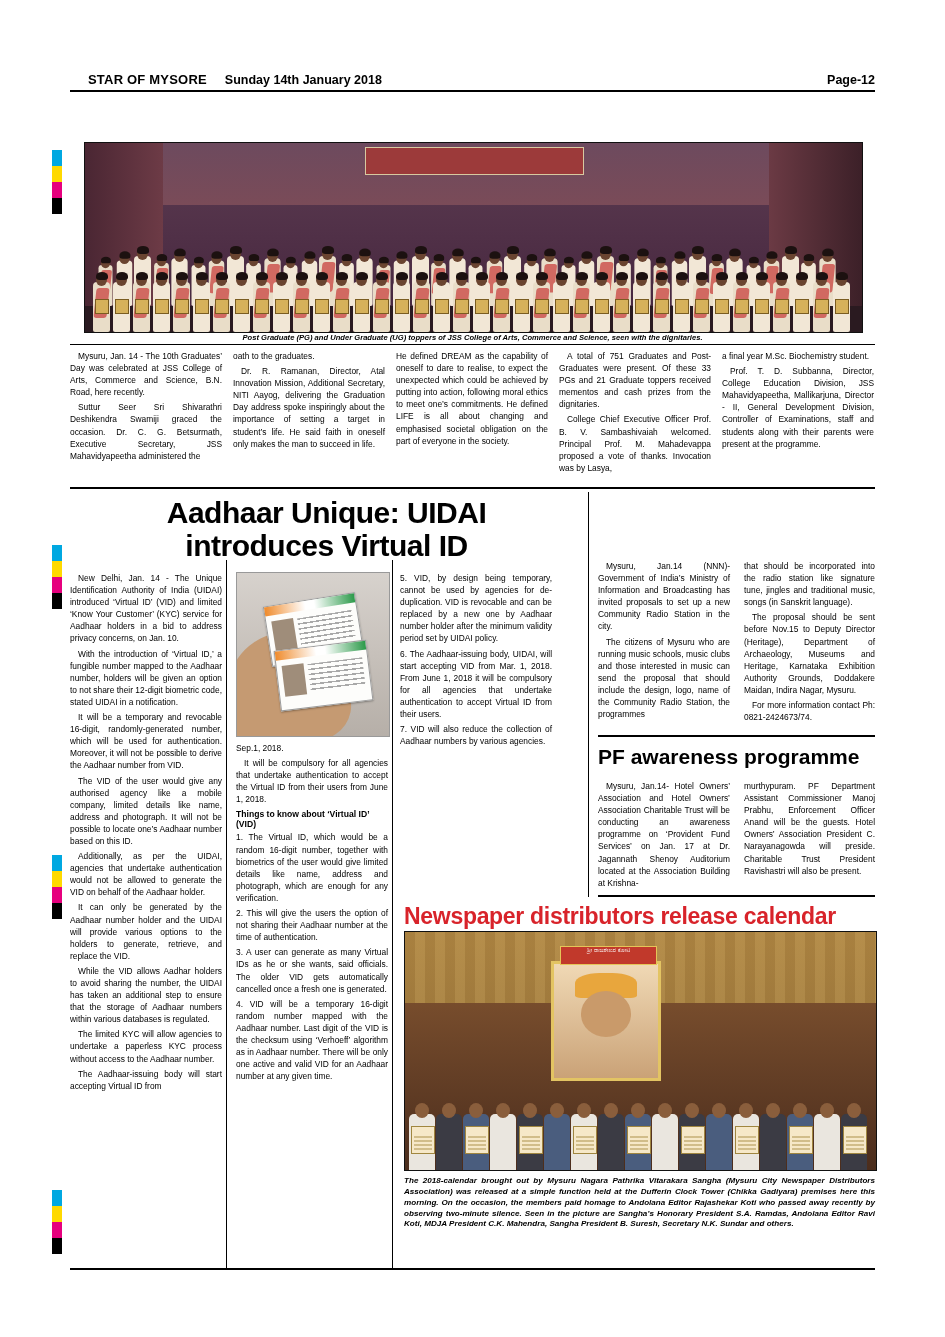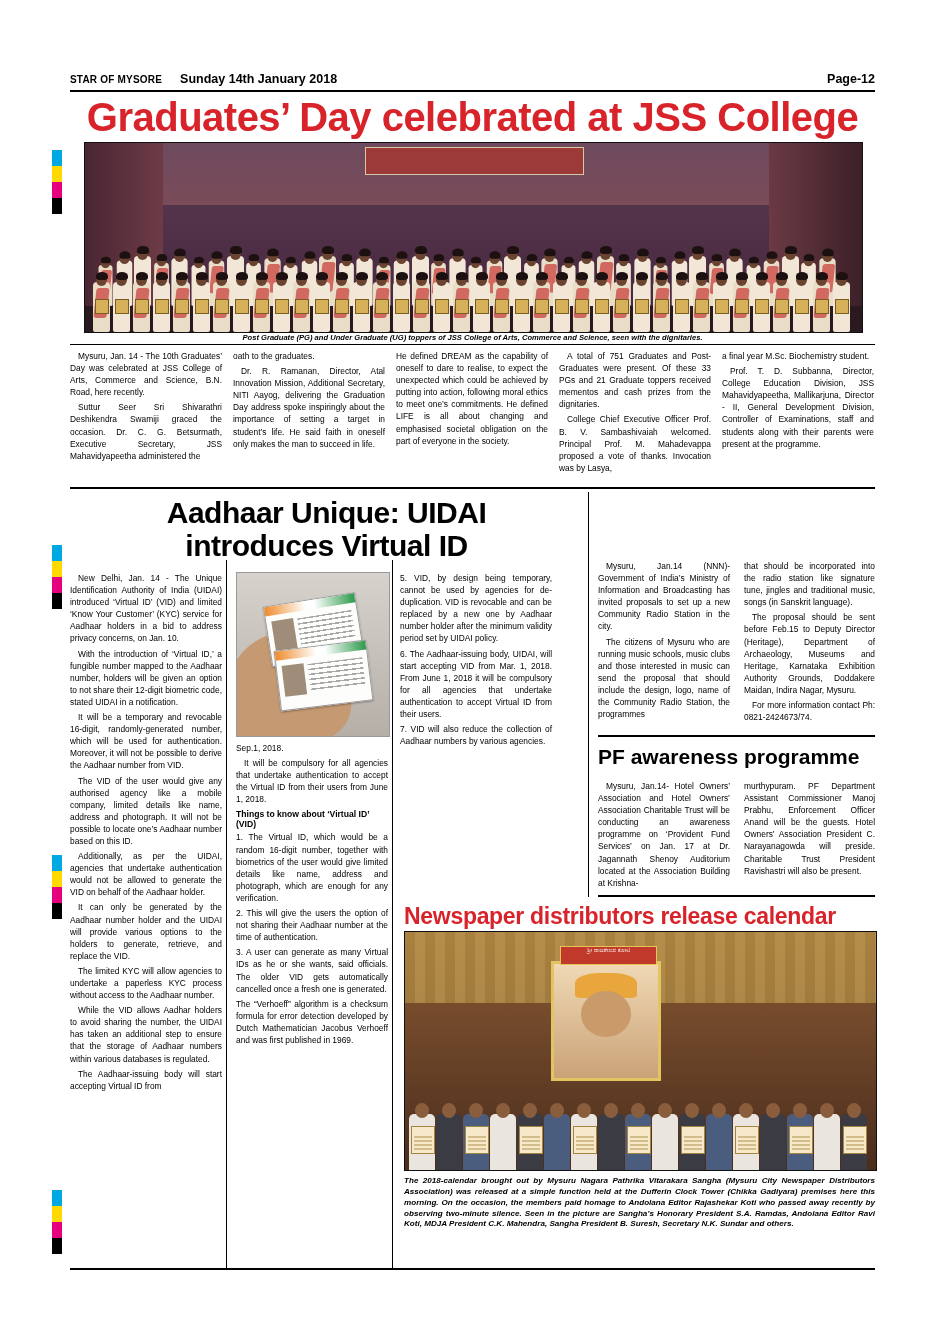--- a/index.html
+++ b/index.html
@@ -23,21 +23,21 @@
   }
 
   
   .masthead {
     position: absolute;
     left: 70px; top: 72px; width: 805px;
     display: flex; align-items: baseline; justify-content: space-between;
   }
   .mast-left { display: flex; align-items: baseline; gap: 18px; }
   .mast-title {
-    font-weight: bold; font-size: 10px; letter-spacing: 0.2px;
+    font-weight: bold; font-size: 13px; letter-spacing: 0.2px; margin-left: 18px;
   }
   .mast-date { font-weight: bold; font-size: 12.5px; }
   .mast-page { font-weight: bold; font-size: 12.5px; }
   .rule {
     position: absolute; background: #000;
   }
   .rule-top { left: 70px; top: 90px; width: 805px; height: 1.5px; }
 
   
   .headline-main {
@@ -295,21 +295,20 @@
 
   <div class="masthead">
     <div class="mast-left">
       <span class="mast-title">STAR OF MYSORE</span>
       <span class="mast-date">Sunday 14th January 2018</span>
     </div>
     <span class="mast-page">Page-12</span>
   </div>
   <div class="rule rule-top"></div>
 
-  <div class="headline-main">Graduates’ Day celebrated at JSS College</div>
 
   <div class="photo1">
     <div class="stage">
       <div class="backdrop"></div>
       <div class="banner"></div>
       <div class="curtain-l"></div>
       <div class="curtain-r"></div>
       <div class="floor"></div>
       <div class="rowpeople" style="height:100px; bottom:26px" id="people-back">
           <div class="person saree" style="left: 12px; transform: scale(0.82);">
@@ -784,22 +783,22 @@
   <div class="vrule vrule-left-bottom"></div>
   <div class="vrule vrule-mid-bottom"></div>
 
   <div class="aadhaar-c1">
     <p class="body-p indent">New Delhi, Jan. 14 - The Unique Identification Authority of India (UIDAI) introduced ‘Virtual ID’ (VID) and limited ‘Know Your Customer’ (KYC) service for Aadhaar holders in a bid to address privacy concerns, on Jan. 10.</p>
     <p class="body-p indent">With the introduction of ‘Virtual ID,’ a fungible number mapped to the Aadhaar number, holders will be given an option to not share their 12-digit biometric code, stated UIDAI in a notification.</p>
     <p class="body-p indent">It will be a temporary and revocable 16-digit, randomly-generated number, which will be used for authentication. Moreover, it will not be possible to derive the Aadhaar number from VID.</p>
     <p class="body-p indent">The VID of the user would give any authorised agency like a mobile company, limited details like name, address and photograph. It will not be possible to locate one’s Aadhaar number based on this ID.</p>
     <p class="body-p indent">Additionally, as per the UIDAI, agencies that undertake authentication would not be allowed to generate the VID on behalf of the Aadhaar holder.</p>
     <p class="body-p indent">It can only be generated by the Aadhaar number holder and the UIDAI will provide various options to the holders to generate, retrieve, and replace the VID.</p>
+    <p class="body-p indent">While the VID allows Aadhar holders to avoid sharing the number, the UIDAI has taken an additional step to ensure that the storage of Aadhaar numbers within various databases is regulated.</p>
     <p class="body-p indent">The limited KYC will allow agencies to undertake a paperless KYC process without access to the Aadhaar number.</p>
-    <p class="body-p indent">While the VID allows Aadhar holders to avoid sharing the number, the UIDAI has taken an additional step to ensure that the storage of Aadhaar numbers within various databases is regulated.</p>
     <p class="body-p indent">The Aadhaar-issuing body will start accepting Virtual ID from</p>
   </div>
 
   <div class="aadhaar-photo">
     <div class="ac-bg"></div>
     <div class="ac-hand"></div>
     <div class="ac-card c1">
       <div class="stripe"></div>
       <div class="photo"></div>
       <div class="lines"></div>
@@ -811,36 +810,36 @@
     </div>
   </div>
 
   <div class="aadhaar-c2b">
     <p class="body-p">Sep.1, 2018.</p>
     <p class="body-p indent">It will be compulsory for all agencies that undertake authentication to accept the Virtual ID from their users from June 1, 2018.</p>
     <p class="sub-head">Things to know about ‘Virtual ID’ (VID)</p>
     <p class="body-p">1. The Virtual ID, which would be a random 16-digit number, together with biometrics of the user would give limited details like name, address and photograph, which are enough for any verification.</p>
     <p class="body-p">2. This will give the users the option of not sharing their Aadhaar number at the time of authentication.</p>
     <p class="body-p">3. A user can generate as many Virtual IDs as he or she wants, said officials. The older VID gets automatically cancelled once a fresh one is generated.</p>
-    <p class="body-p">The “Verhoeff” algorithm is a checksum formula for error detection developed by Dutch Mathematician Jacobus Verhoeff and was first published in 1969.</p>
+    <p class="body-p">4. VID will be a temporary 16-digit random number mapped with the Aadhaar number. Last digit of the VID is the checksum using ‘Verhoeff’ algorithm as in Aadhaar number. There will be only one active and valid VID for an Aadhaar number at any given time.</p>
   </div>
 
   <div class="aadhaar-c3">
     <p class="body-p">5. VID, by design being temporary, cannot be used by agencies for de-duplication. VID is revocable and can be replaced by a new one by Aadhaar number holder after the minimum validity period set by UIDAI policy.</p>
     <p class="body-p">6. The Aadhaar-issuing body, UIDAI, will start accepting VID from Mar. 1, 2018. From June 1, 2018 it will be compulsory for all agencies that undertake authentication to accept Virtual ID from their users.</p>
     <p class="body-p">7. VID will also reduce the collection of Aadhaar numbers by various agencies.</p>
   </div>
 
   <div class="radio-c1">
     <p class="body-p indent">Mysuru, Jan.14 (NNN)-Government of India’s Ministry of Information and Broadcasting has invited proposals to set up a new Community Radio Station in the city.</p>
     <p class="body-p indent">The citizens of Mysuru who are running music schools, music clubs and those interested in music can send the proposal that should include the design, logo, name of the Community Radio Station, the programmes</p>
   </div>
   <div class="radio-c2">
     <p class="body-p">that should be incorporated into the radio station like signature tune, jingles and traditional music, songs (in Sanskrit language).</p>
-    <p class="body-p indent">The proposal should be sent before Feb.15 to Deputy Director (Heritage), Department of Archaeology, Museums and Heritage, Karnataka Exhibition Authority Grounds, Doddakere Maidan, Indira Nagar, Mysuru.</p>
+    <p class="body-p indent">The proposal should be sent before Nov.15 to Deputy Director (Heritage), Department of Archaeology, Museums and Heritage, Karnataka Exhibition Authority Grounds, Doddakere Maidan, Indira Nagar, Mysuru.</p>
     <p class="body-p indent">For more information contact Ph: 0821-2424673/74.</p>
   </div>
 
   <div class="rule rule-pf"></div>
   <div class="headline-pf">PF awareness programme</div>
   <div class="pf-c1">
     <p class="body-p indent">Mysuru, Jan.14- Hotel Owners’ Association and Hotel Owners’ Association Charitable Trust will be conducting an awareness programme on ‘Provident Fund Services’ on Jan. 17 at Dr. Jagannath Shenoy Auditorium located at the Association Building at Krishna-</p>
   </div>
   <div class="pf-c2">
     <p class="body-p">murthypuram. PF Department Assistant Commissioner Manoj Prabhu, Enforcement Officer Anand will be the guests. Hotel Owners’ Association President C. Narayanagowda will preside. Charitable Trust President Ravishastri will also be present.</p>

